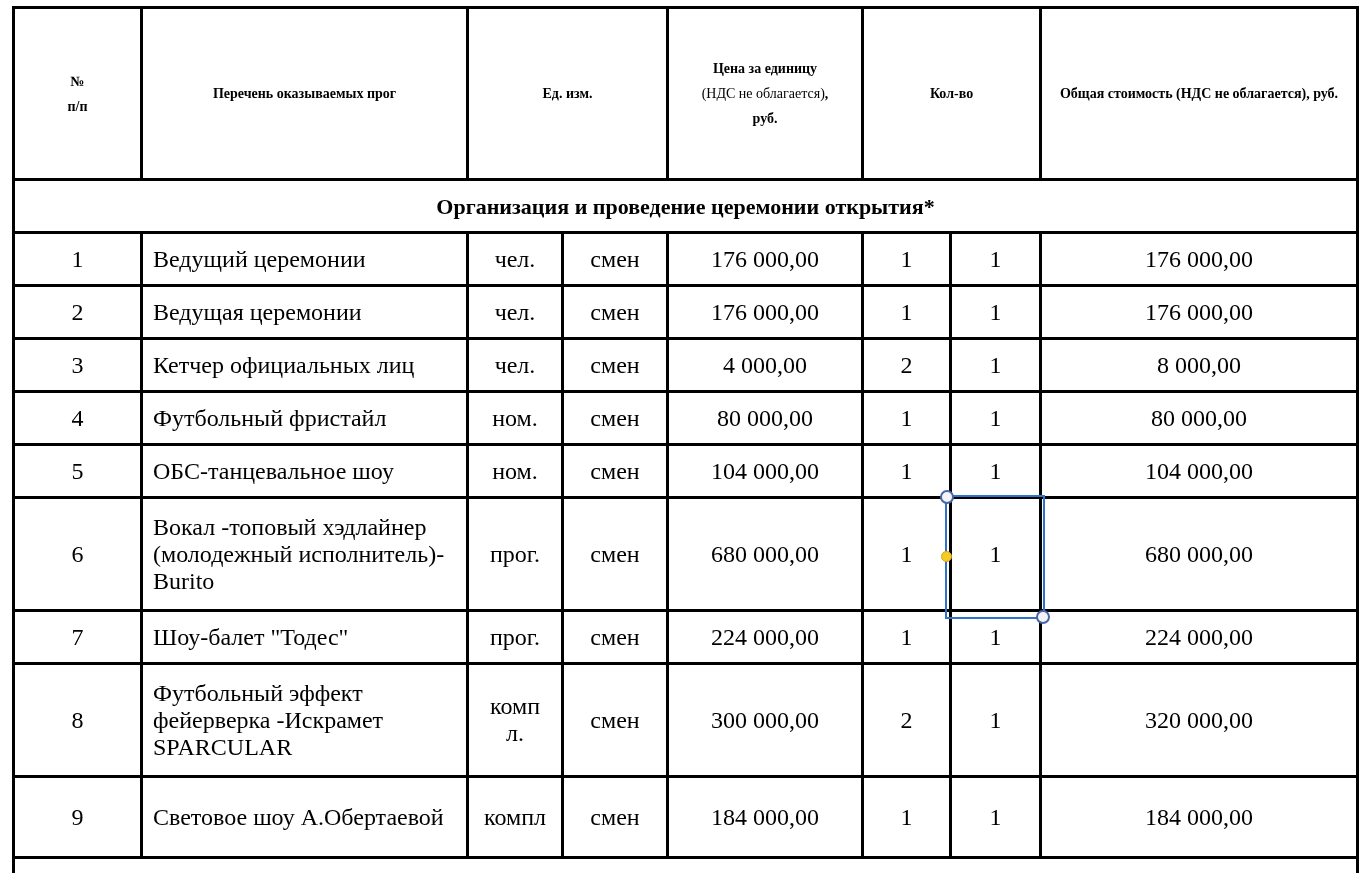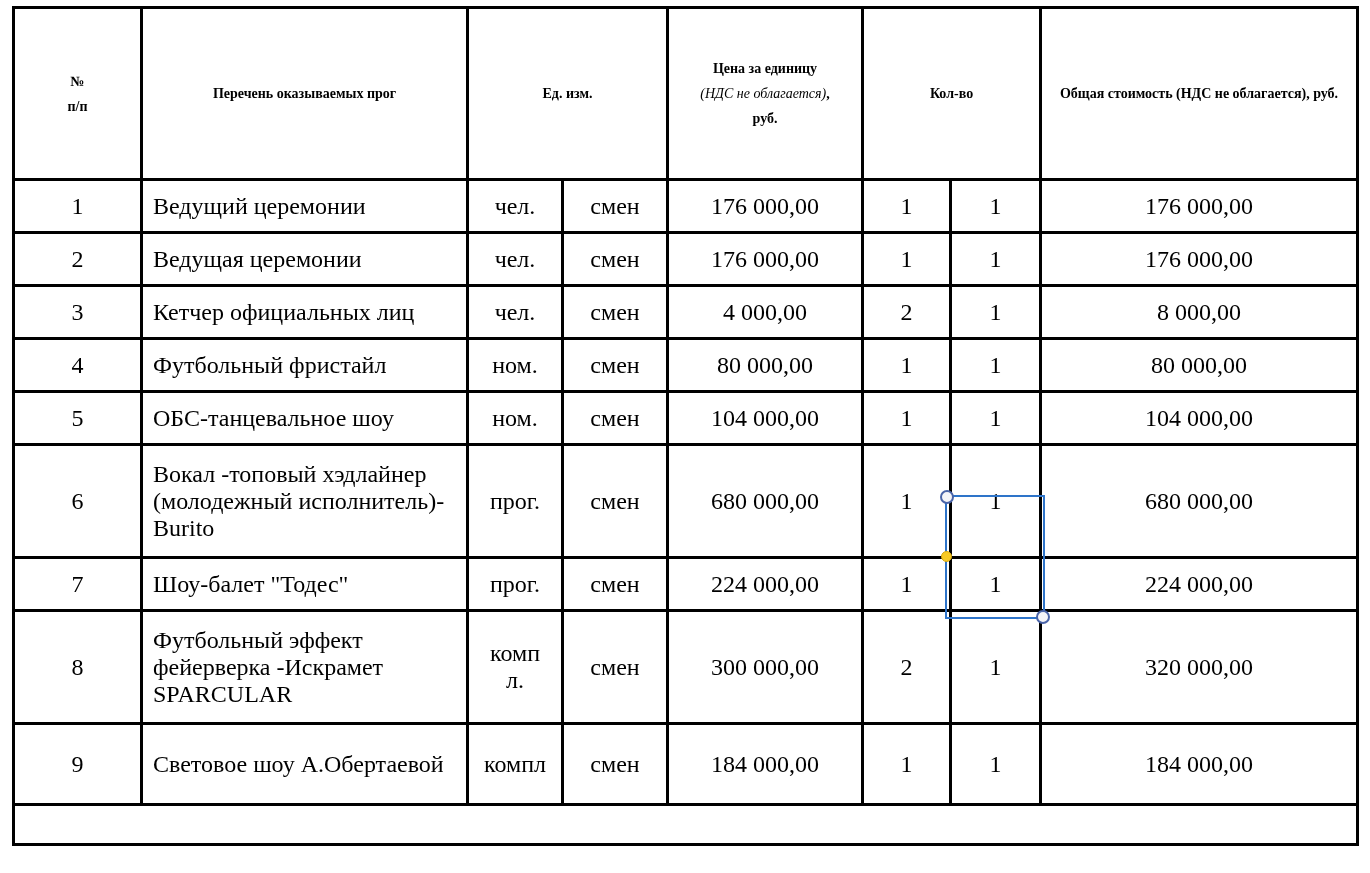--- a/index.html
+++ b/index.html
@@ -34,21 +34,21 @@
       line-height: 27px;
       vertical-align: middle;
       text-align: center;
       font-weight: normal;
     }
     th {
       font-weight: bold;
       font-size: 14px;
       line-height: 25px;
     }
-    th .it { font-style: italic; font-weight: normal; }
+    th .it { font-weight: normal; }
     td.name { text-align: left; padding-left: 10px; }
     tr.head { height: 172px; }
     tr.section { height: 53px; }
     tr.section td { font-weight: bold; font-size: 22px; }
     tr.r1 { height: 53px; }
     tr.r3 { height: 113px; }
     tr.r2 { height: 81px; }
     tr.tail { height: 40px; }
 
     .sel {
@@ -103,20 +103,23 @@
       <th>Перечень оказываемых прог</th>
       <th colspan="2">Ед. изм.</th>
       <th>
         <span>Цена за единицу</span><br>
         <span class="it">(НДС не облагается)</span><span>,</span><br>
         <span>руб.</span>
       </th>
       <th colspan="2">Кол-во</th>
       <th>Общая стоимость (НДС не облагается), руб.</th>
     </tr>
+    <tr class="section">
+      <td colspan="8">Организация и проведение церемонии открытия*</td>
+    </tr>
 
     <tr class="r1">
       <td>1</td>
       <td class="name">Ведущий церемонии</td>
       <td>чел.</td>
       <td>смен</td>
       <td>176 000,00</td>
       <td>1</td>
       <td>1</td>
       <td>176 000,00</td>

